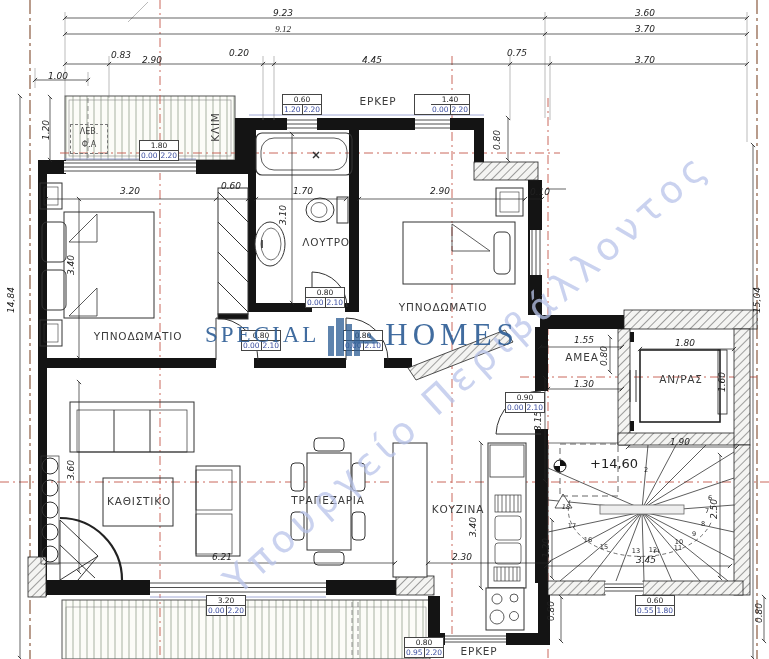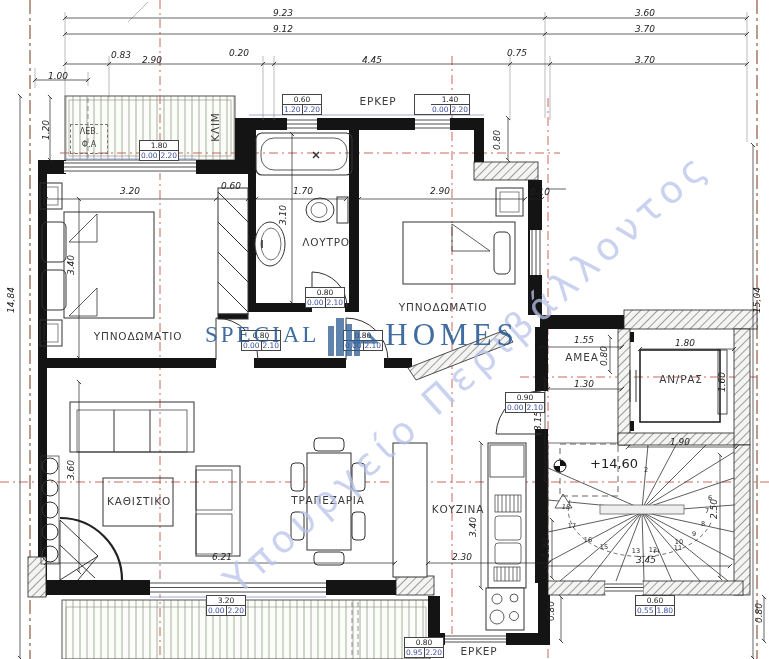--- a/index.html
+++ b/index.html
@@ -385,21 +385,21 @@
     <line x1="552" y1="520" x2="552" y2="578" marker-start="url(#sl)" marker-end="url(#sl)"></line>
     <line x1="561" y1="597" x2="561" y2="641" marker-start="url(#sl)" marker-end="url(#sl)"></line>
     <line x1="764" y1="597" x2="764" y2="641" marker-start="url(#sl)" marker-end="url(#sl)"></line>
     <line x1="546" y1="189" x2="566" y2="189"></line>
   </g>
 </svg>
 
 <div id="labels">
       <div class="dim" style="left: 283px; top: 13px;">9.23</div>
       <div class="dim" style="left: 645px; top: 13px;">3.60</div>
-      <div class="dim" style="left: 283px; top: 29px;">9.12</div>
+      <div class="dim" style="left: 283px; top: 29px; font-family: Liberation Serif, serif;">9.12</div>
       <div class="dim" style="left: 645px; top: 29px;">3.70</div>
       <div class="dim" style="left: 121px; top: 55px;">0.83</div>
       <div class="dim" style="left: 152px; top: 60px;">2.90</div>
       <div class="dim" style="left: 239px; top: 53px;">0.20</div>
       <div class="dim" style="left: 372px; top: 60px;">4.45</div>
       <div class="dim" style="left: 517px; top: 53px;">0.75</div>
       <div class="dim" style="left: 645px; top: 60px;">3.70</div>
       <div class="dim" style="left: 58px; top: 76px;">1.00</div>
       <div class="dim" style="left: 46px; top: 130px; transform: translate(-50%, -50%) rotate(-90deg);">1.20</div>
       <div class="dim" style="left: 11px; top: 300px; transform: translate(-50%, -50%) rotate(-90deg);">14,84</div>

